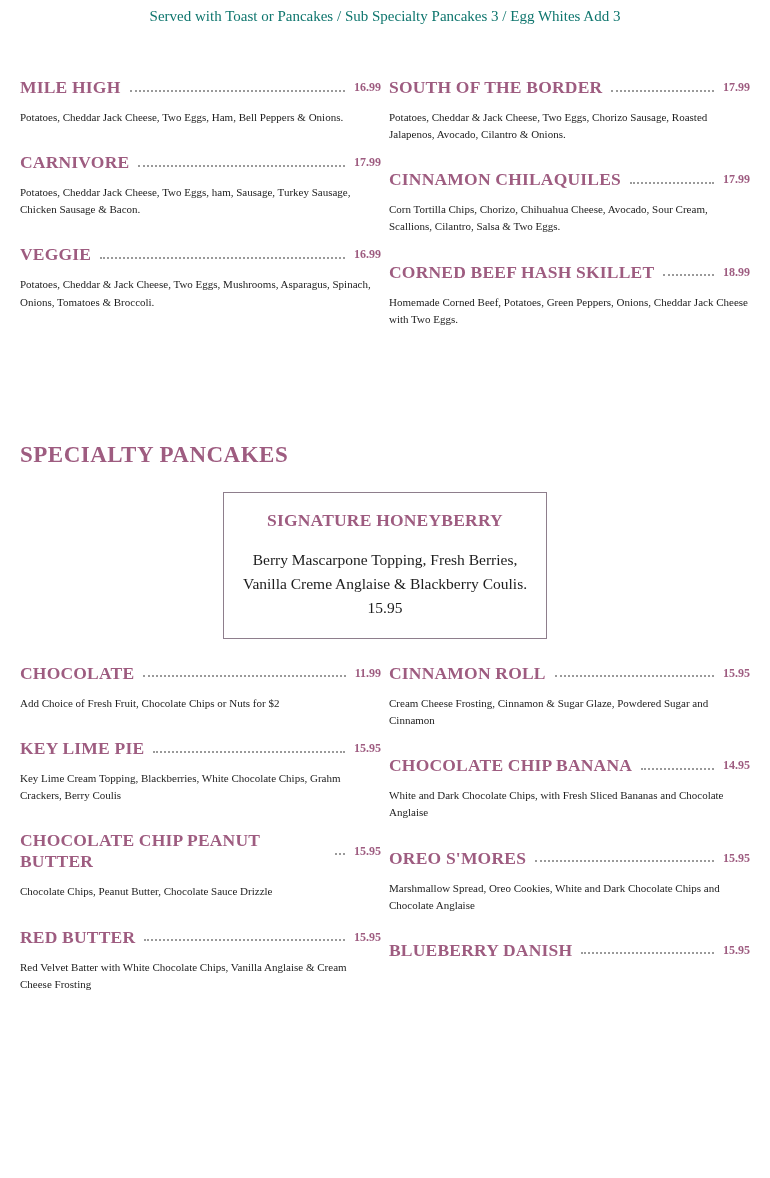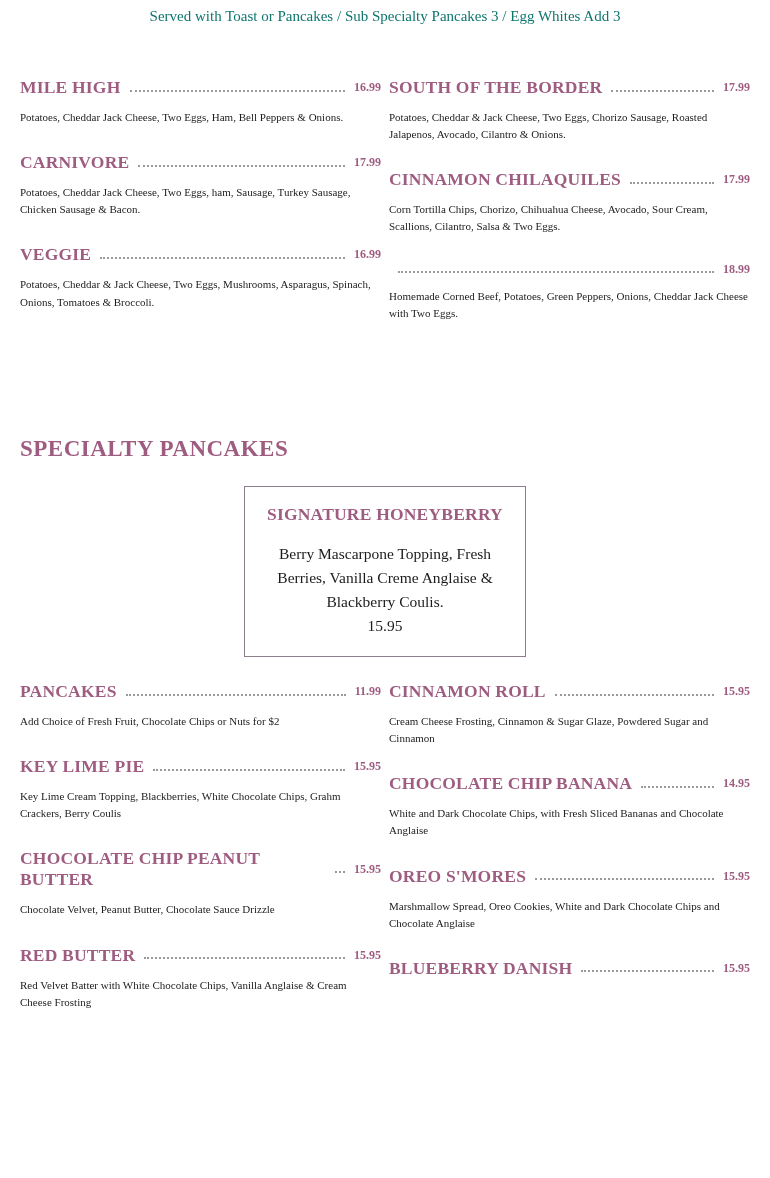--- a/index.html
+++ b/index.html
@@ -45,21 +45,21 @@
   }
   .pancakes-title{
     text-align:left;
     color:var(--accent);
     font-weight:bold;
     font-size:23px;
     letter-spacing:0.5px;
     margin-top:88px;
   }
   .featured{
-    width:282px;
+    width:324px;
     margin:24px auto 0;
     border:1px solid var(--card-border);
     text-align:center;
     padding:17px 12px 18px;
   }
   .featured-name{
     color:var(--accent);
     font-weight:bold;
     font-size:17.5px;
     letter-spacing:0.2px;
@@ -128,20 +128,21 @@
         <div class="item-header">
           <span class="item-name">CINNAMON CHILAQUILES</span>
           <span class="leader"></span>
           <span class="item-price">17.99</span>
         </div>
         <p class="item-desc">Corn Tortilla Chips, Chorizo, Chihuahua Cheese, Avocado, Sour Cream, Scallions, Cilantro, Salsa &amp; Two Eggs.</p>
       </div>
 
       <div class="item">
         <div class="item-header">
+          <span class="item-name">CORNED BEEF HASH SKILLET</span>
           <span class="leader"></span>
           <span class="item-price">18.99</span>
         </div>
         <p class="item-desc">Homemade Corned Beef, Potatoes, Green Peppers, Onions, Cheddar Jack Cheese with Two Eggs.</p>
       </div>
 
     </div>
   </div>
 
   <h2 class="pancakes-title">SPECIALTY PANCAKES</h2>
@@ -150,21 +151,21 @@
     <div class="featured-name">SIGNATURE HONEYBERRY</div>
     <p class="featured-desc">Berry Mascarpone Topping, Fresh Berries, Vanilla Creme Anglaise &amp; Blackberry Coulis.</p>
     <div class="featured-price">15.95</div>
   </div>
 
   <div class="columns section-pancakes">
     <div class="col">
 
       <div class="item">
         <div class="item-header">
-          <span class="item-name">PANCAKES</span>
+          <span class="item-name">CHOCOLATE</span>
           <span class="leader"></span>
           <span class="item-price">11.99</span>
         </div>
         <p class="item-desc">Add Choice of Fresh Fruit, Chocolate Chips or Nuts for $2</p>
       </div>
 
       <div class="item">
         <div class="item-header">
           <span class="item-name">KEY LIME PIE</span>
           <span class="leader"></span>
@@ -172,21 +173,21 @@
         </div>
         <p class="item-desc">Key Lime Cream Topping, Blackberries, White Chocolate Chips, Grahm Crackers, Berry Coulis</p>
       </div>
 
       <div class="item">
         <div class="item-header">
           <span class="item-name">CHOCOLATE CHIP PEANUT BUTTER</span>
           <span class="leader"></span>
           <span class="item-price">15.95</span>
         </div>
-        <p class="item-desc">Chocolate Velvet, Peanut Butter, Chocolate Sauce Drizzle</p>
+        <p class="item-desc">Chocolate Chips, Peanut Butter, Chocolate Sauce Drizzle</p>
       </div>
 
       <div class="item">
         <div class="item-header">
           <span class="item-name">RED BUTTER</span>
           <span class="leader"></span>
           <span class="item-price">15.95</span>
         </div>
         <p class="item-desc">Red Velvet Batter with White Chocolate Chips, Vanilla Anglaise &amp; Cream Cheese Frosting</p>
       </div>

